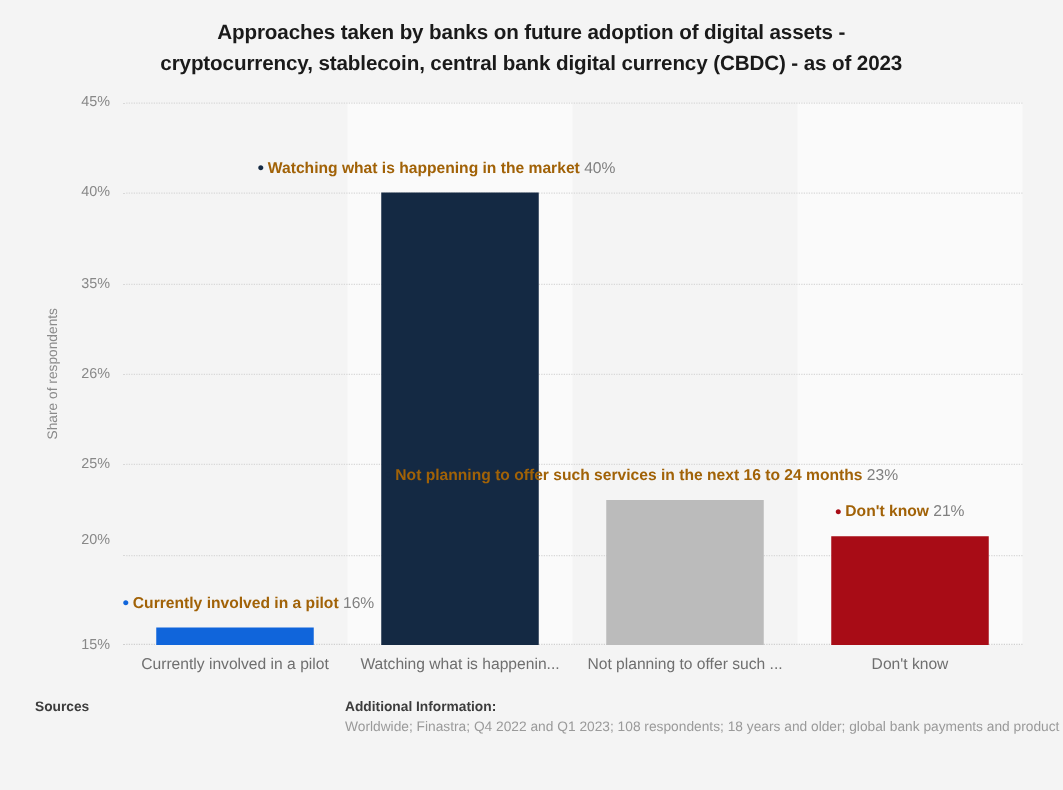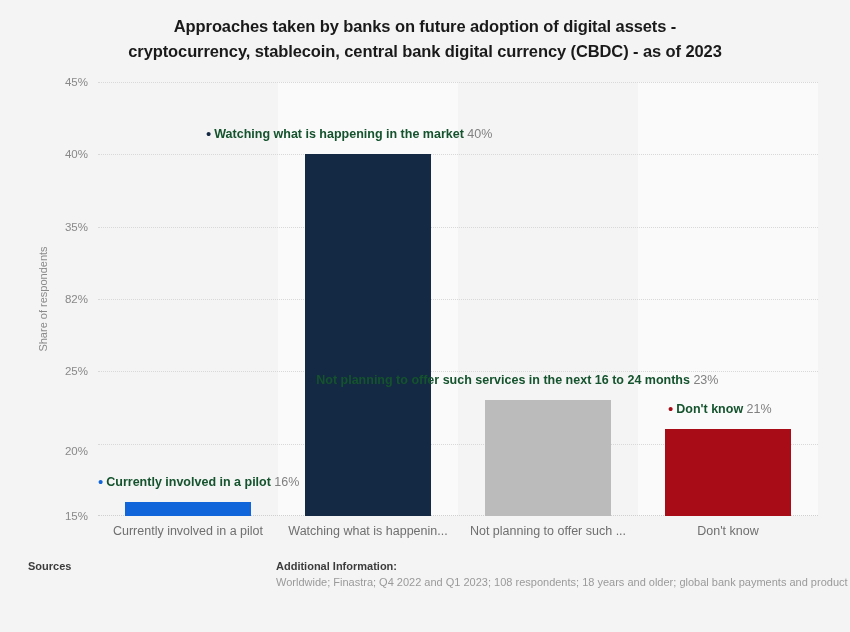--- a/index.html
+++ b/index.html
@@ -71,21 +71,21 @@
     white-space:nowrap;
     font-size:12.5px;
     transform:translateY(-50%);
   }
   .dlabel .dot{
     font-size:15px;
     line-height:0;
     position:relative;top:1px;
     margin-right:3px;
   }
-  .dlabel .cat{font-weight:bold;color:#14532d;}
+  .dlabel .cat{font-weight:bold;color:#a16207;}
   .dlabel .val{color:#808080;}
   
   .xaxis{
     position:absolute;
     left:98px;top:524px;width:720px;height:18px;
   }
   .xtick{
     position:absolute;top:0;
     text-align:center;
     font-size:12.5px;color:#6f6f6f;
@@ -133,25 +133,25 @@
   <div class="plot" id="plot">
       <div class="band" style="left: 180px; width: 180px;"></div>
       <div class="band" style="left: 540px; width: 180px;"></div>
       <div class="gridline" style="top: 0px;"></div>
       <div class="ytick" style="top: 0px;">45%</div>
       <div class="gridline" style="top: 72.3333px;"></div>
       <div class="ytick" style="top: 72.3333px;">40%</div>
       <div class="gridline" style="top: 144.667px;"></div>
       <div class="ytick" style="top: 144.667px;">35%</div>
       <div class="gridline" style="top: 217px;"></div>
-      <div class="ytick" style="top: 217px;">82%</div>
+      <div class="ytick" style="top: 217px;">26%</div>
       <div class="gridline" style="top: 289.333px;"></div>
       <div class="ytick" style="top: 289.333px;">25%</div>
       <div class="gridline" style="top: 361.667px;"></div>
-      <div class="ytick" style="top: 369px;">20%</div>
+      <div class="ytick" style="top: 350px;">20%</div>
       <div class="baseline"></div>
       <div class="ytick" style="top: 434px;">15%</div>
       <div class="bar" title="Currently involved in a pilot 16%" style="left: 27px; width: 126px; top: 419.533px; height: 14.4667px; background: rgb(16, 101, 219);"></div>
       <div class="bar" title="Watching what is happening in the market 40%" style="left: 207px; width: 126px; top: 72.3333px; height: 361.667px; background: rgb(20, 41, 67);"></div>
       <div class="bar" title="Not planning to offer such services in the next 12 to 24 months 23%" style="left: 387px; width: 126px; top: 318.267px; height: 115.733px; background: rgb(187, 187, 187);"></div>
       <div class="bar" title="Don't know 21%" style="left: 567px; width: 126px; top: 347.2px; height: 86.8px; background: rgb(168, 12, 22);"></div>
       <div class="dlabel" style="left: 0px; top: 399.533px;"><span class="dot" style="color: rgb(16, 101, 219);">•</span><span class="cat">Currently involved in a pilot </span><span class="val">16%</span></div>
       <div class="dlabel" style="left: 108px; top: 52.3333px;"><span class="dot" style="color: rgb(20, 41, 67);">•</span><span class="cat">Watching what is happening in the market </span><span class="val">40%</span></div>
       <div class="dlabel" style="left: 210px; top: 298.267px;"><span class="dot" style="color: rgb(20, 41, 67);">•</span><span class="cat">Not planning to offer such services in the next 16 to 24 months </span><span class="val">23%</span></div>
       <div class="dlabel" style="left: 570px; top: 327.2px;"><span class="dot" style="color: rgb(168, 12, 22);">•</span><span class="cat">Don't know </span><span class="val">21%</span></div>

